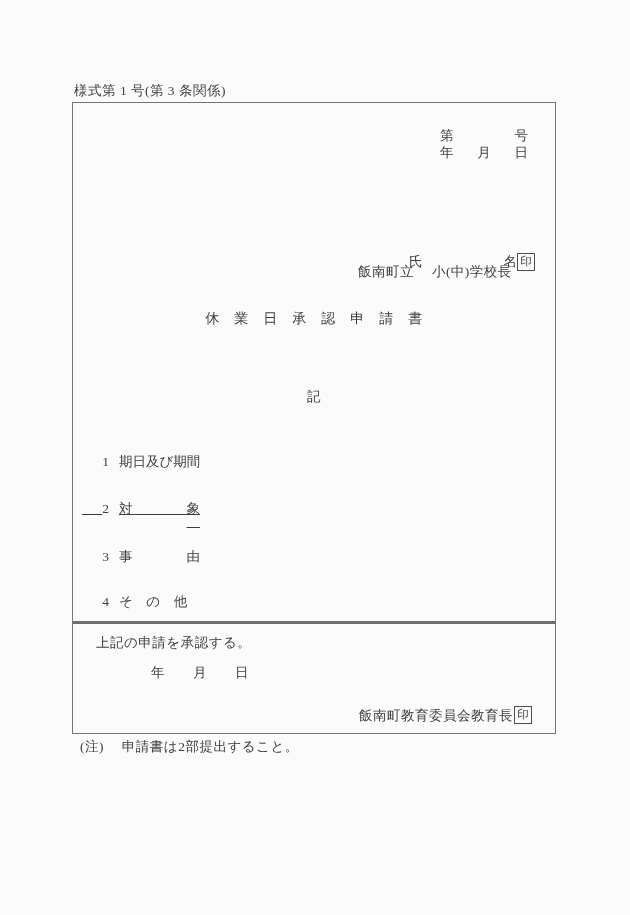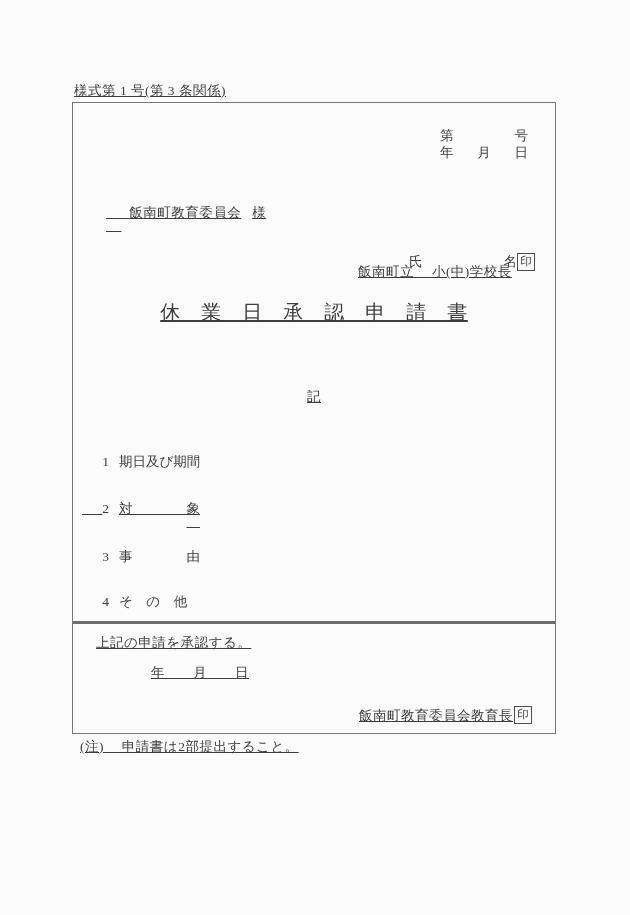--- a/index.html
+++ b/index.html
@@ -20,21 +20,20 @@
     overflow: hidden;
   }
   .page * {
     white-space: pre;
     line-height: 1;
   }
   .txt {
     position: absolute;
     font-size: 13.5px;
     letter-spacing: 0.5px;
-    text-decoration: underline;
   }
   .form-label {
     left: 74px;
     top: 84px;
   }
   .main-box {
     position: absolute;
     left: 72px;
     top: 102px;
     width: 484px;
@@ -81,24 +80,24 @@
     display: flex;
     align-items: center;
     justify-content: center;
     font-size: 11.5px;
     letter-spacing: 0;
   }
   .seal-applicant { left: 444px; top: 150px; }
   .seal-approver  { left: 441px; top: 603px; }
   .doc-title {
     left: 0;
-    top: 199px;
+    top: 209px;
     width: 100%;
     text-align: center;
-    font-size: 20px;
+    font-size: 14px;
   }
   .body-text {
     left: 21px;
     top: 240px;
   }
   .ki {
     left: 0;
     top: 287px;
     width: 100%;
     text-align: center;
@@ -151,23 +150,20 @@
     <div class="docnum-row r1">
       <span>第</span>
       <span>号</span>
     </div>
     <div class="docnum-row r2">
       <span>年</span>
       <span>月</span>
       <span>日</span>
     </div>
 
-    <div class="txt addressee">
-      <span>飯南町教育委員会</span><span class="honorific">様</span>
-    </div>
 
     <div class="txt applicant-line1">飯南町立　 小(中)学校長</div>
 
     <div class="applicant-line2">
       <span>氏</span>
       <span>名</span>
     </div>
 
     <div class="seal-box seal-applicant">印</div>
 

